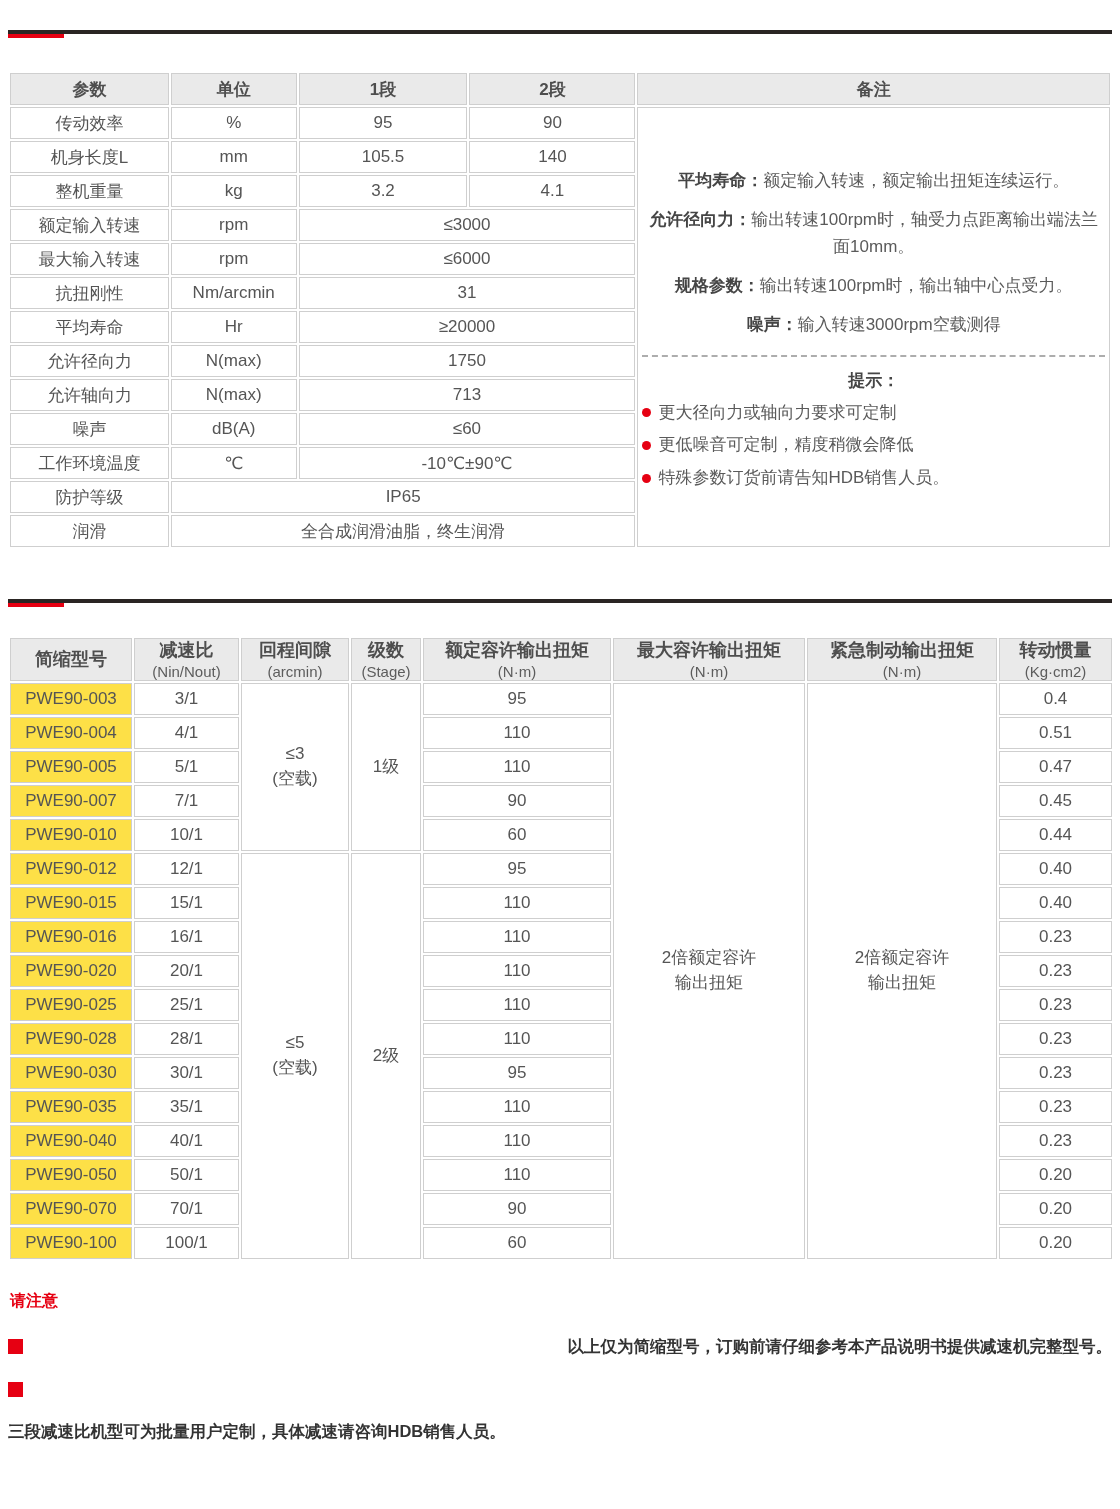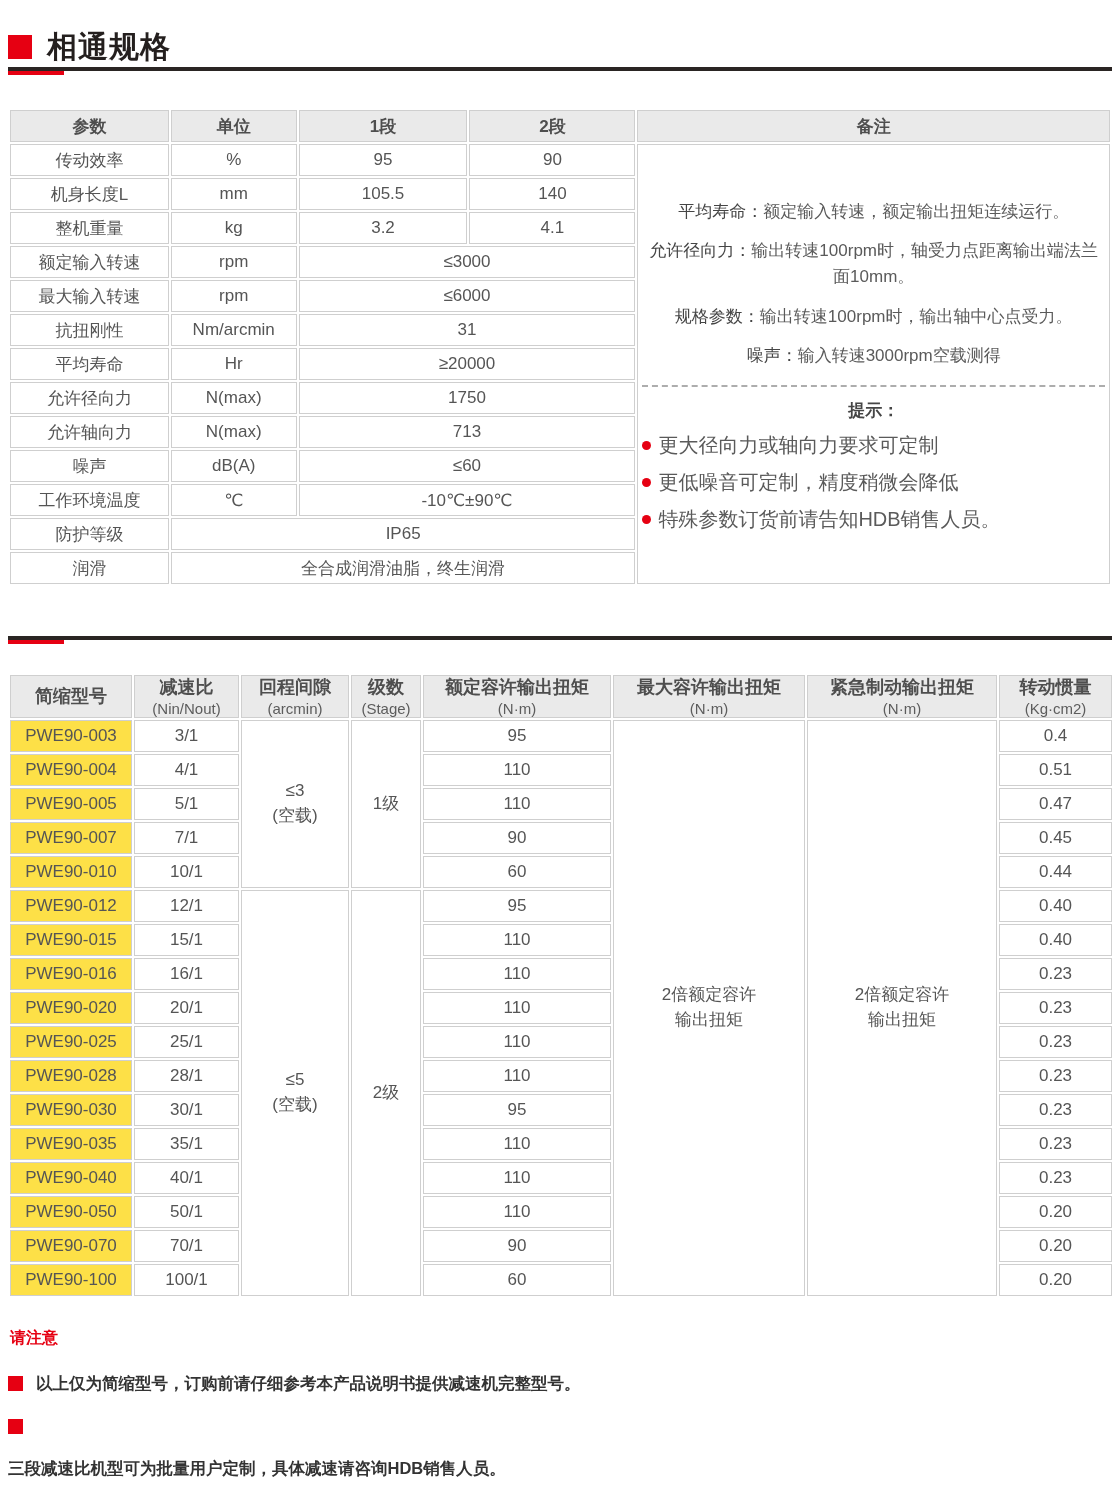--- a/index.html
+++ b/index.html
@@ -20,47 +20,43 @@
   table.grid{border-collapse:separate;border-spacing:2px;table-layout:fixed;width:100%;}
   table.grid td,table.grid th{
     border:1px solid #cfcfcf;font-size:17px;text-align:center;vertical-align:middle;
     height:30px;padding:0 4px;color:#555;font-weight:normal;background:#fff;
   }
   table.grid th,.lbl{background:#eaeaea;font-weight:bold;color:#4e4e4e;}
   .spec{margin-top:32px;}
   
   .notes-cell{vertical-align:top;text-align:left;padding:10px 20px 10px 22px;background:#fff;}
   .note-p{margin:13px 0;font-size:17px;line-height:1.55;color:#5a5a5a;}
-  .note-head{font-weight:normal;color:#454545;}
+  .note-head{font-weight:bold;color:#454545;}
   .note-dash{border-top:2px dashed #adadad;margin:16px 0 12px 0;height:0;}
   .tips-head{font-weight:bold;color:#454545;font-size:17px;margin:10px 0 6px 0;}
-  .tip{display:flex;align-items:center;gap:7px;font-size:20px;margin:9px 0;color:#5a5a5a;line-height:1.4;}
+  .tip{display:flex;align-items:center;gap:7px;font-size:17px;margin:9px 0;color:#5a5a5a;line-height:1.4;}
   .dot{width:9px;height:9px;border-radius:50%;background:var(--accent);flex:0 0 auto;}
   
   .model{margin-top:28px;}
   .model th{padding:10px 2px;height:auto;}
   .th-t{font-size:18px;font-weight:bold;color:#4e4e4e;line-height:1.25;}
   .th-s{font-size:15px;font-weight:normal;color:#5c5c5c;margin-top:1px;}
   .model .lbl{background:#fde047;}
   .mline{line-height:1.45;font-size:17px;color:#555;}
   
   .notice-title{color:var(--accent);font-size:16px;font-weight:bold;margin:30px 0 4px 2px;}
-  .notice-item{display:flex;align-items:center;gap:13px;margin:24px 0;font-size:16.5px;font-weight:bold;color:#333;}
+  .notice-item{display:flex;align-items:center;gap:13px;margin:24px 0;font-size:16.5px;font-weight:bold;color:#333;justify-content:space-between;}
   .notice-sq{width:15px;height:15px;background:var(--accent);flex:0 0 auto;}
 </style>
 </head>
 <body>
 
 <div class="page">
 
   <section>
-    <div class="sec-head">
-      <span class="red-sq"></span>
-      <h1 class="sec-title">相通规格</h1>
-    </div>
     <div class="title-rule">
       <span class="rule-red"></span>
       <span class="rule-black"></span>
     </div>
 
     <table class="grid spec">
       <colgroup>
         <col style="width:158px">
           <col style="width:125px">
           <col style="width:168px">

